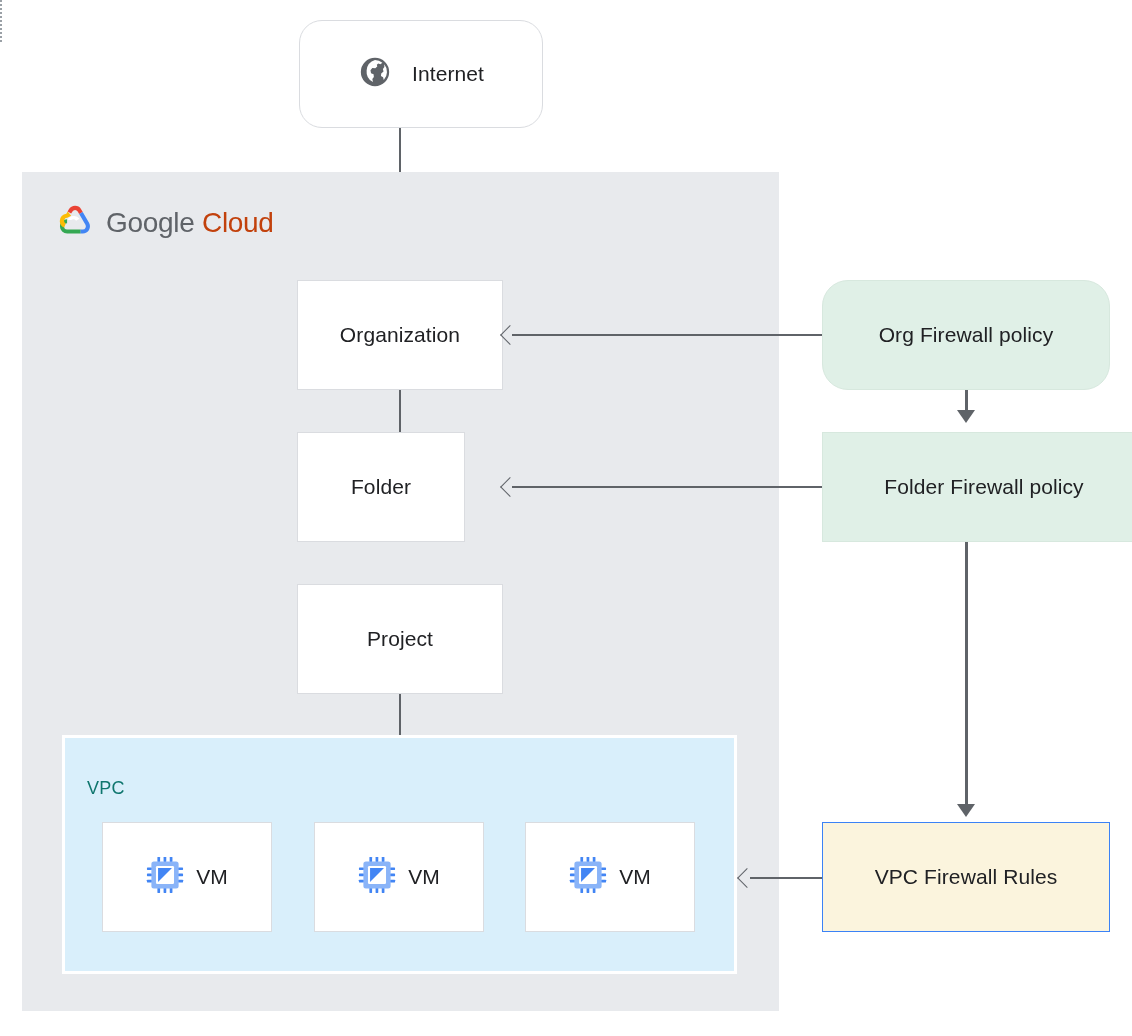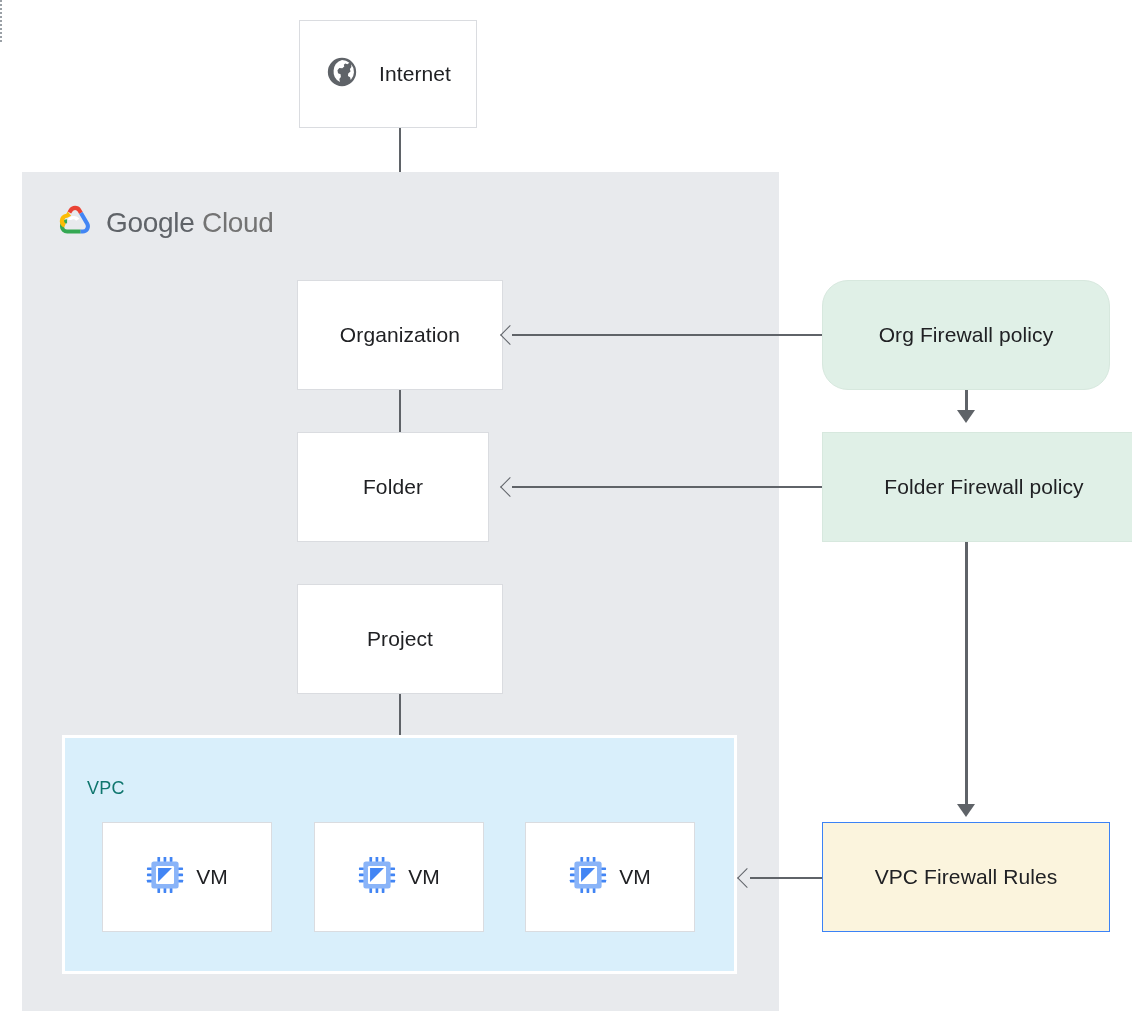--- a/index.html
+++ b/index.html
@@ -54,34 +54,35 @@
     align-items: center;
     gap: 10px;
   }
   #gcp-logo .wordmark {
     font-size: 28px;
     color: #5f6368;
     letter-spacing: -0.3px;
     white-space: nowrap;
   }
   #gcp-logo .wordmark .g1 { color: #5f6368; }
-  #gcp-logo .wordmark .g2 { color: #737373; }
+  #gcp-logo .wordmark .g2 { color: #c2410c; }
 
   
   #internet {
     left: 299px;
     top: 20px;
-    width: 178px;
+    width: 244px;
     height: 108px;
     gap: 20px;
+    border-radius: 23px;
   }
 
   
   #org     { left: 297px; top: 280px; width: 206px; height: 110px; }
-  #folder  { left: 297px; top: 432px; width: 192px; height: 110px; }
+  #folder  { left: 297px; top: 432px; width: 168px; height: 110px; }
   #project { left: 297px; top: 584px; width: 206px; height: 110px; }
 
   
   .policy {
     border: 1px solid #d7e8de;
     background: #e0f0e7;
   }
   #org-policy    { left: 822px; top: 280px; width: 288px; height: 110px; border-radius: 26px; }
   #folder-policy { left: 822px; top: 432px; width: 324px; height: 110px; }
   #vpc-rules {

